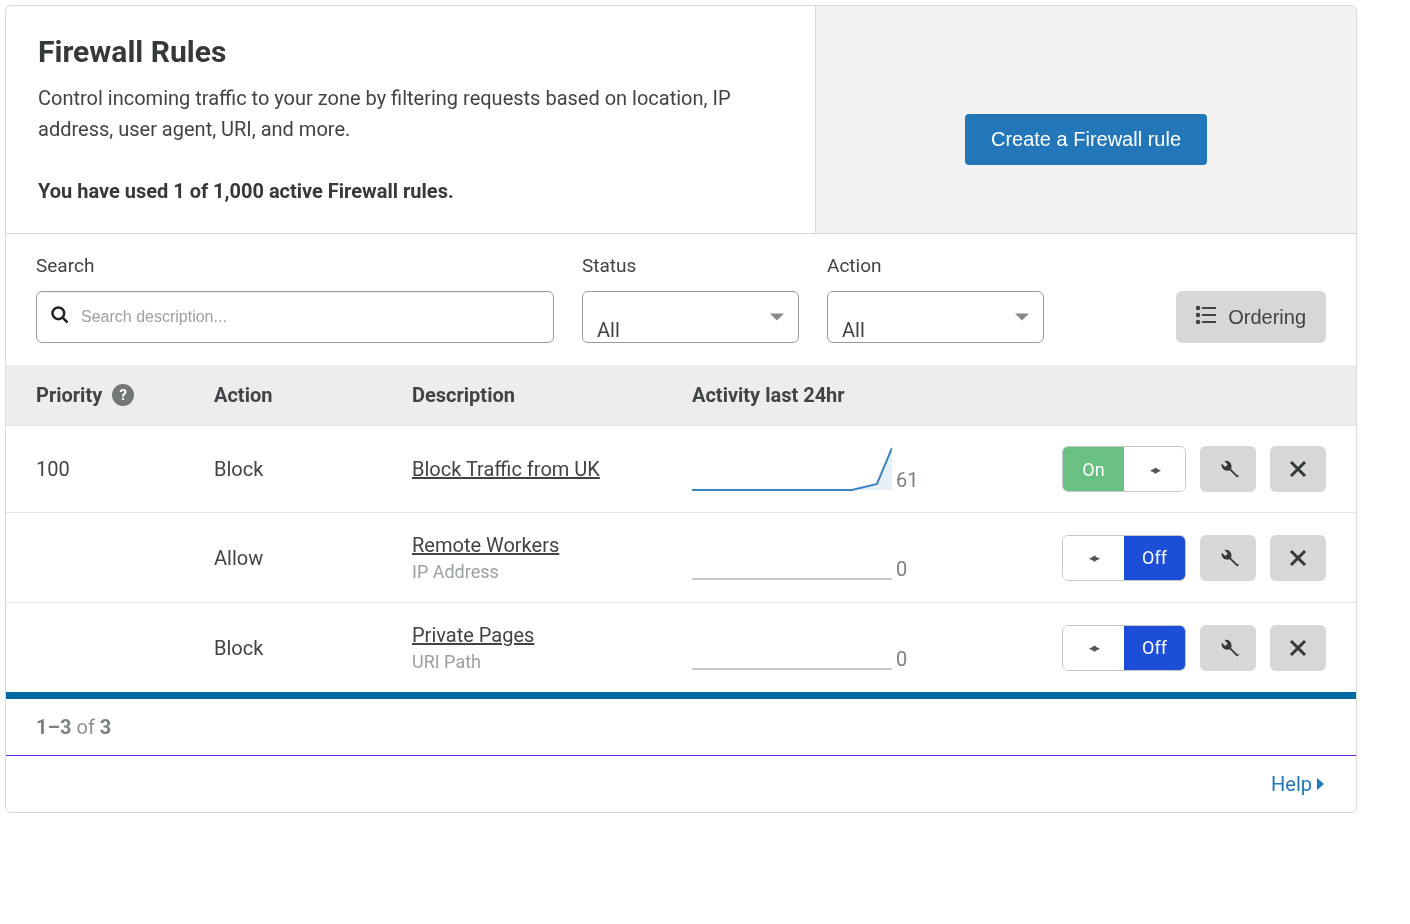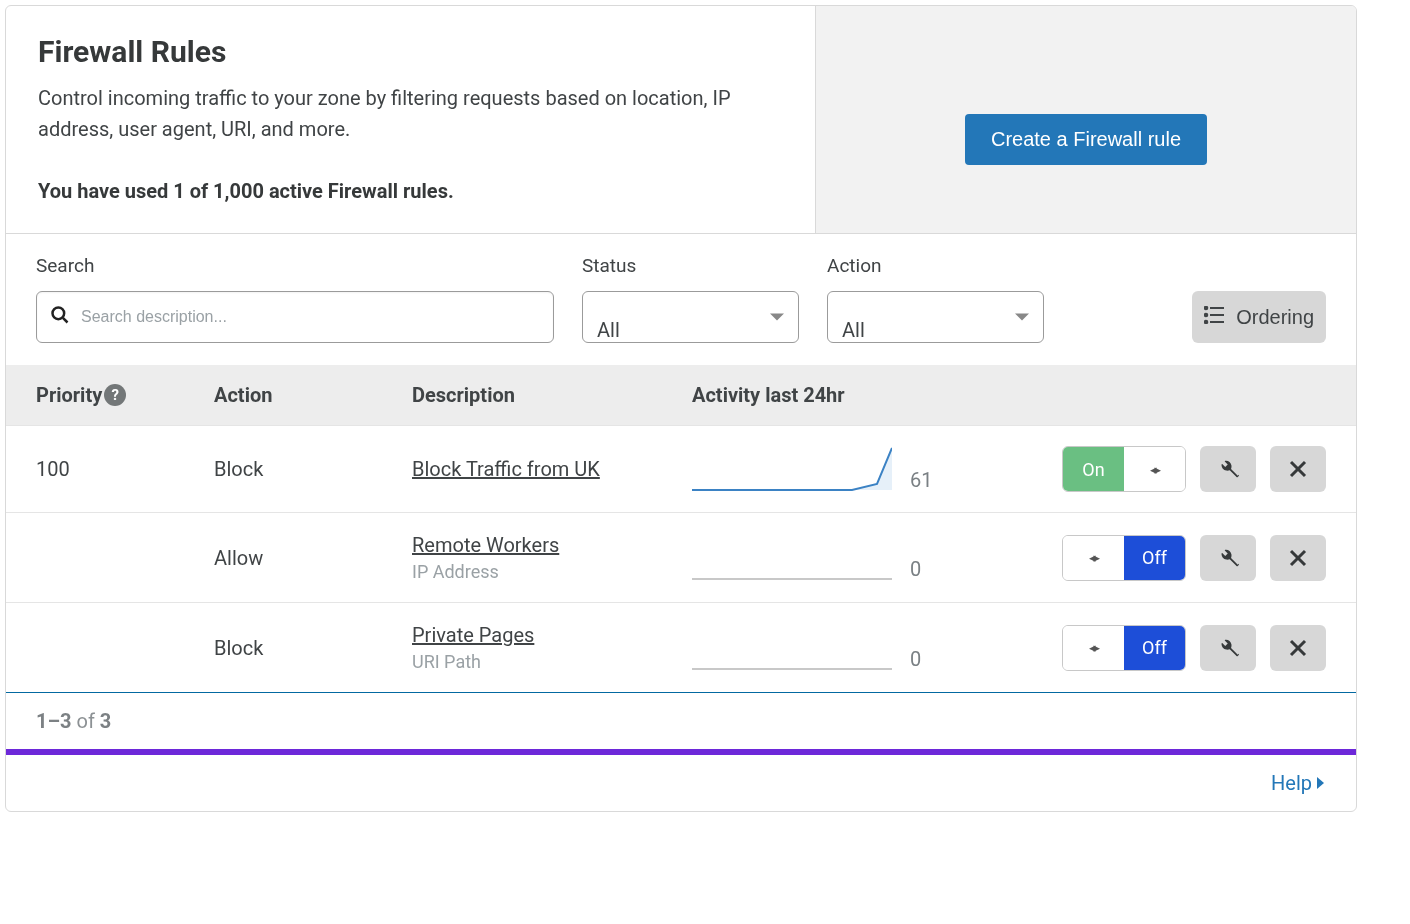--- a/index.html
+++ b/index.html
@@ -115,34 +115,34 @@
     border-top: 7px solid #888;
   }
   .spacer { flex: 1; }
   .btn-ordering {
     height: 52px;
     background: #d7d7d7;
     border: none;
     border-radius: 6px;
     font-size: 20px;
     color: #404446;
-    padding: 0 12px;
+    padding: 0 20px;
     display: flex; align-items: center; gap: 12px;
     cursor: pointer;
   }
   .table-header {
     display: flex;
     align-items: center;
     background: #ededed;
     padding: 18px 30px;
     font-size: 20px;
     font-weight: 700;
     color: #404446;
   }
-  .col-priority { width: 178px; display:flex; align-items:center; gap:2px;}
+  .col-priority { width: 178px; display:flex; align-items:center; gap:10px;}
   .col-action   { width: 198px; }
   .col-desc     { width: 280px; }
   .col-activity { flex: 1; }
   .col-controls { width: 340px; }
   .help-badge {
     display: inline-flex;
     width: 22px; height: 22px;
     border-radius: 50%;
     background: #737778;
     color: #fff;
@@ -154,21 +154,21 @@
     display: flex;
     align-items: center;
     padding: 20px 30px;
     border-top: 1px solid #e5e5e5;
     font-size: 20px;
     color: #404446;
   }
   .row .col-priority { font-weight: 400; }
   .row .desc-main { color: #404446; text-decoration: underline; }
   .row .desc-sub { color: #9aa1a5; font-size: 18px; margin-top: 4px; }
-  .spark-wrap { display:flex; align-items:flex-end; gap:18px; }
+  .spark-wrap { display:flex; align-items:flex-end; gap:4px; }
   .sparkline { width: 200px; height: 46px; }
   .spark-val { color: #7a8084; font-size: 20px; }
   .controls {
     display: flex;
     align-items: center;
     gap: 14px;
     justify-content: flex-end;
   }
   .toggle {
     width: 124px; height: 46px;
@@ -190,28 +190,28 @@
   .icon-btn {
     width: 56px; height: 46px;
     background: #d7d7d7;
     border: none;
     border-radius: 6px;
     display: flex; align-items: center; justify-content: center;
     cursor: pointer;
     color: #36393a;
   }
   .table-footer {
-    border-top: 1px solid #0369a1;
+    border-top: 7px solid #0369a1;
     padding: 16px 30px;
     font-size: 20px;
     color: #8c9194;
   }
   .table-footer .strong { font-weight: 700; color: #7c8184; }
   .help-row {
-    border-top: 6px solid #6d28d9;
+    border-top: 1px solid #6d28d9;
     padding: 16px 30px;
     text-align: right;
   }
   .help-link {
     color: #2377b8;
     font-size: 20px;
     display: inline-flex; align-items: center; gap: 4px;
     cursor: pointer;
   }
   .arrows-glyph {

